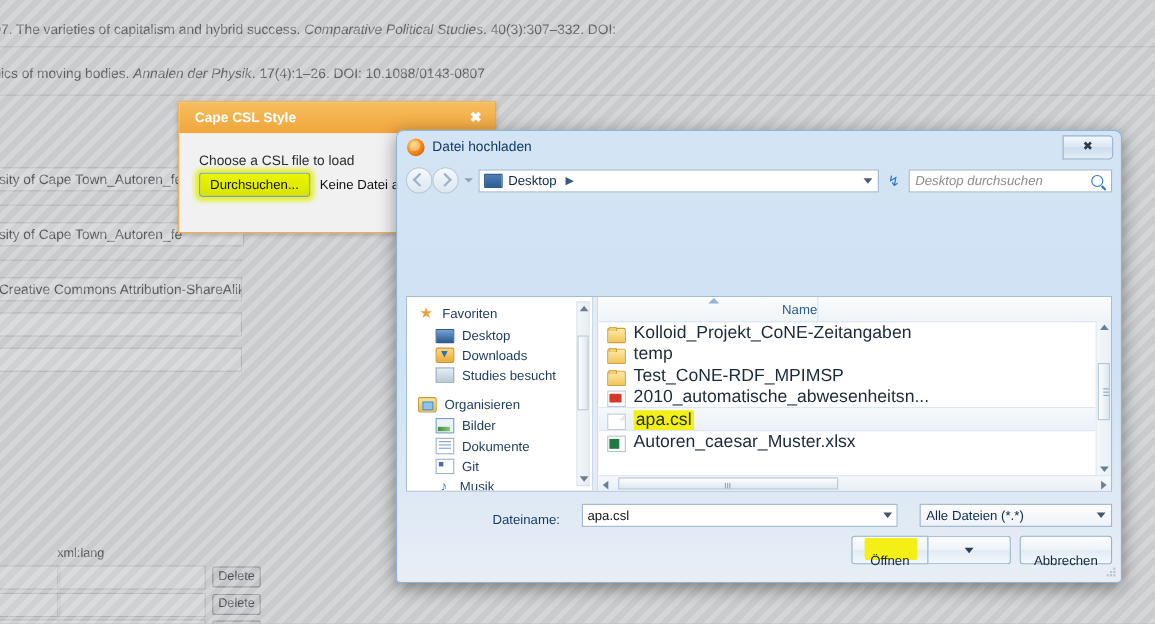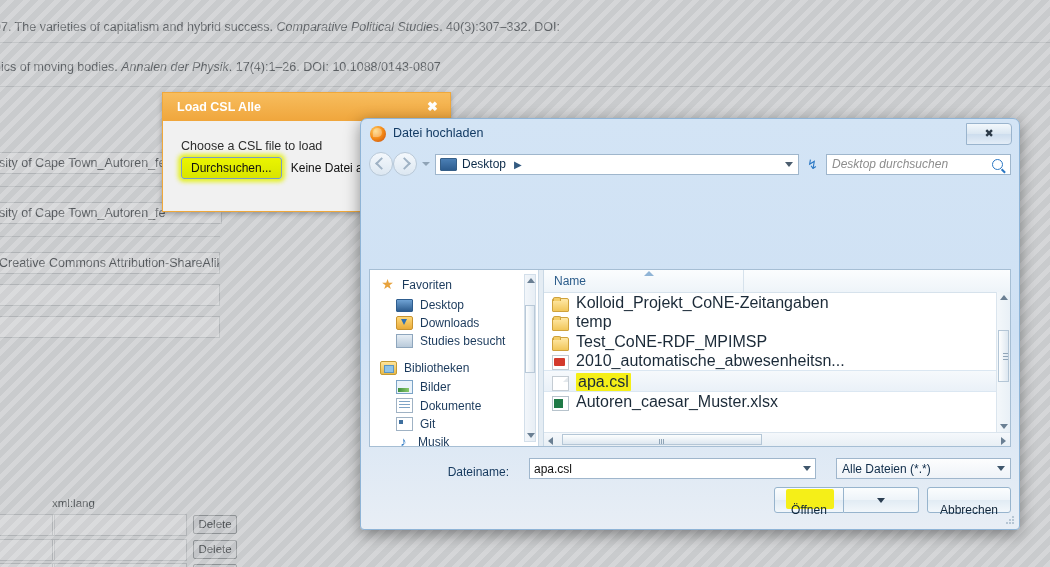--- a/index.html
+++ b/index.html
@@ -208,21 +208,21 @@
   .scr-arrow{position:absolute;left:2px;width:0;height:0;border-left:4px solid transparent;border-right:4px solid transparent;}
   .scr-up{top:3px;border-bottom:5px solid #6a7f93;}
   .scr-dn{bottom:3px;border-top:5px solid #6a7f93;}
 
   #fd-splitter{width:4px;background:#e4ecf3;border-left:1px solid #c9d8e5;border-right:1px solid #c9d8e5;flex:0 0 auto;cursor:col-resize;}
 
   #fd-listpane{flex:1 1 auto;position:relative;overflow:hidden;background:#fff;}
   #fd-colhead{
     height:22px;display:flex;align-items:center;
     background:linear-gradient(180deg,#fbfdfe,#eef4f9);
-    border-bottom:1px solid #d6e2ec;position:relative;
+    border-bottom:1px solid #d6e2ec;position:relative;text-align:right;
   }
   .col{font-size:12px;color:#2b5c8a;padding-left:10px;box-sizing:border-box;position:relative;height:22px;line-height:22px;}
   #col-name{width:200px;border-right:1px solid #d6e2ec;}
   #col-size{width:110px;}
   #sortmark{
     position:absolute;left:100px;top:1px;width:0;height:0;
     border-left:5px solid transparent;border-right:5px solid transparent;border-bottom:5px solid #8fb4d6;
   }
   #fd-filelist{position:absolute;left:0;right:14px;top:22px;bottom:14px;overflow:hidden;}
   .frow{height:19.5px;display:flex;align-items:flex-end;padding-left:8px;font-size:16px;color:#1b2a38;cursor:default;white-space:nowrap;}
@@ -339,21 +339,21 @@
 
   <div class="bg-field" style="top:563px;width:65px;"></div>
   <div class="bg-field" style="left:52px;top:563px;width:135px;"></div>
   <div class="bg-delete" style="left:193px;top:564px;">Delete</div>
 
   <div id="bg-stripes"></div>
 </div>
 
 <div id="csl-modal">
   <div id="csl-header">
-    <span>Load CSL Alle</span>
+    <span>Cape CSL Style</span>
     <span id="csl-close">✖</span>
   </div>
   <div id="csl-body">
     <div id="csl-prompt">Choose a CSL file to load</div>
     <div id="csl-row">
       <div id="csl-browse">Durchsuchen...</div>
       <div id="csl-nofile">Keine Datei au</div>
     </div>
   </div>
 </div>
@@ -402,21 +402,21 @@
         </div>
         <div class="nav-item">
           <span class="ico ico-recent"></span>
           <span>Studies besucht</span>
         </div>
       </div>
 
       <div class="nav-group">
         <div class="nav-head">
           <span class="ico ico-lib"></span>
-          <span>Bibliotheken</span>
+          <span>Organisieren</span>
         </div>
         <div class="nav-item">
           <span class="ico ico-pic"></span>
           <span>Bilder</span>
         </div>
         <div class="nav-item">
           <span class="ico ico-doc"></span>
           <span>Dokumente</span>
         </div>
         <div class="nav-item">

